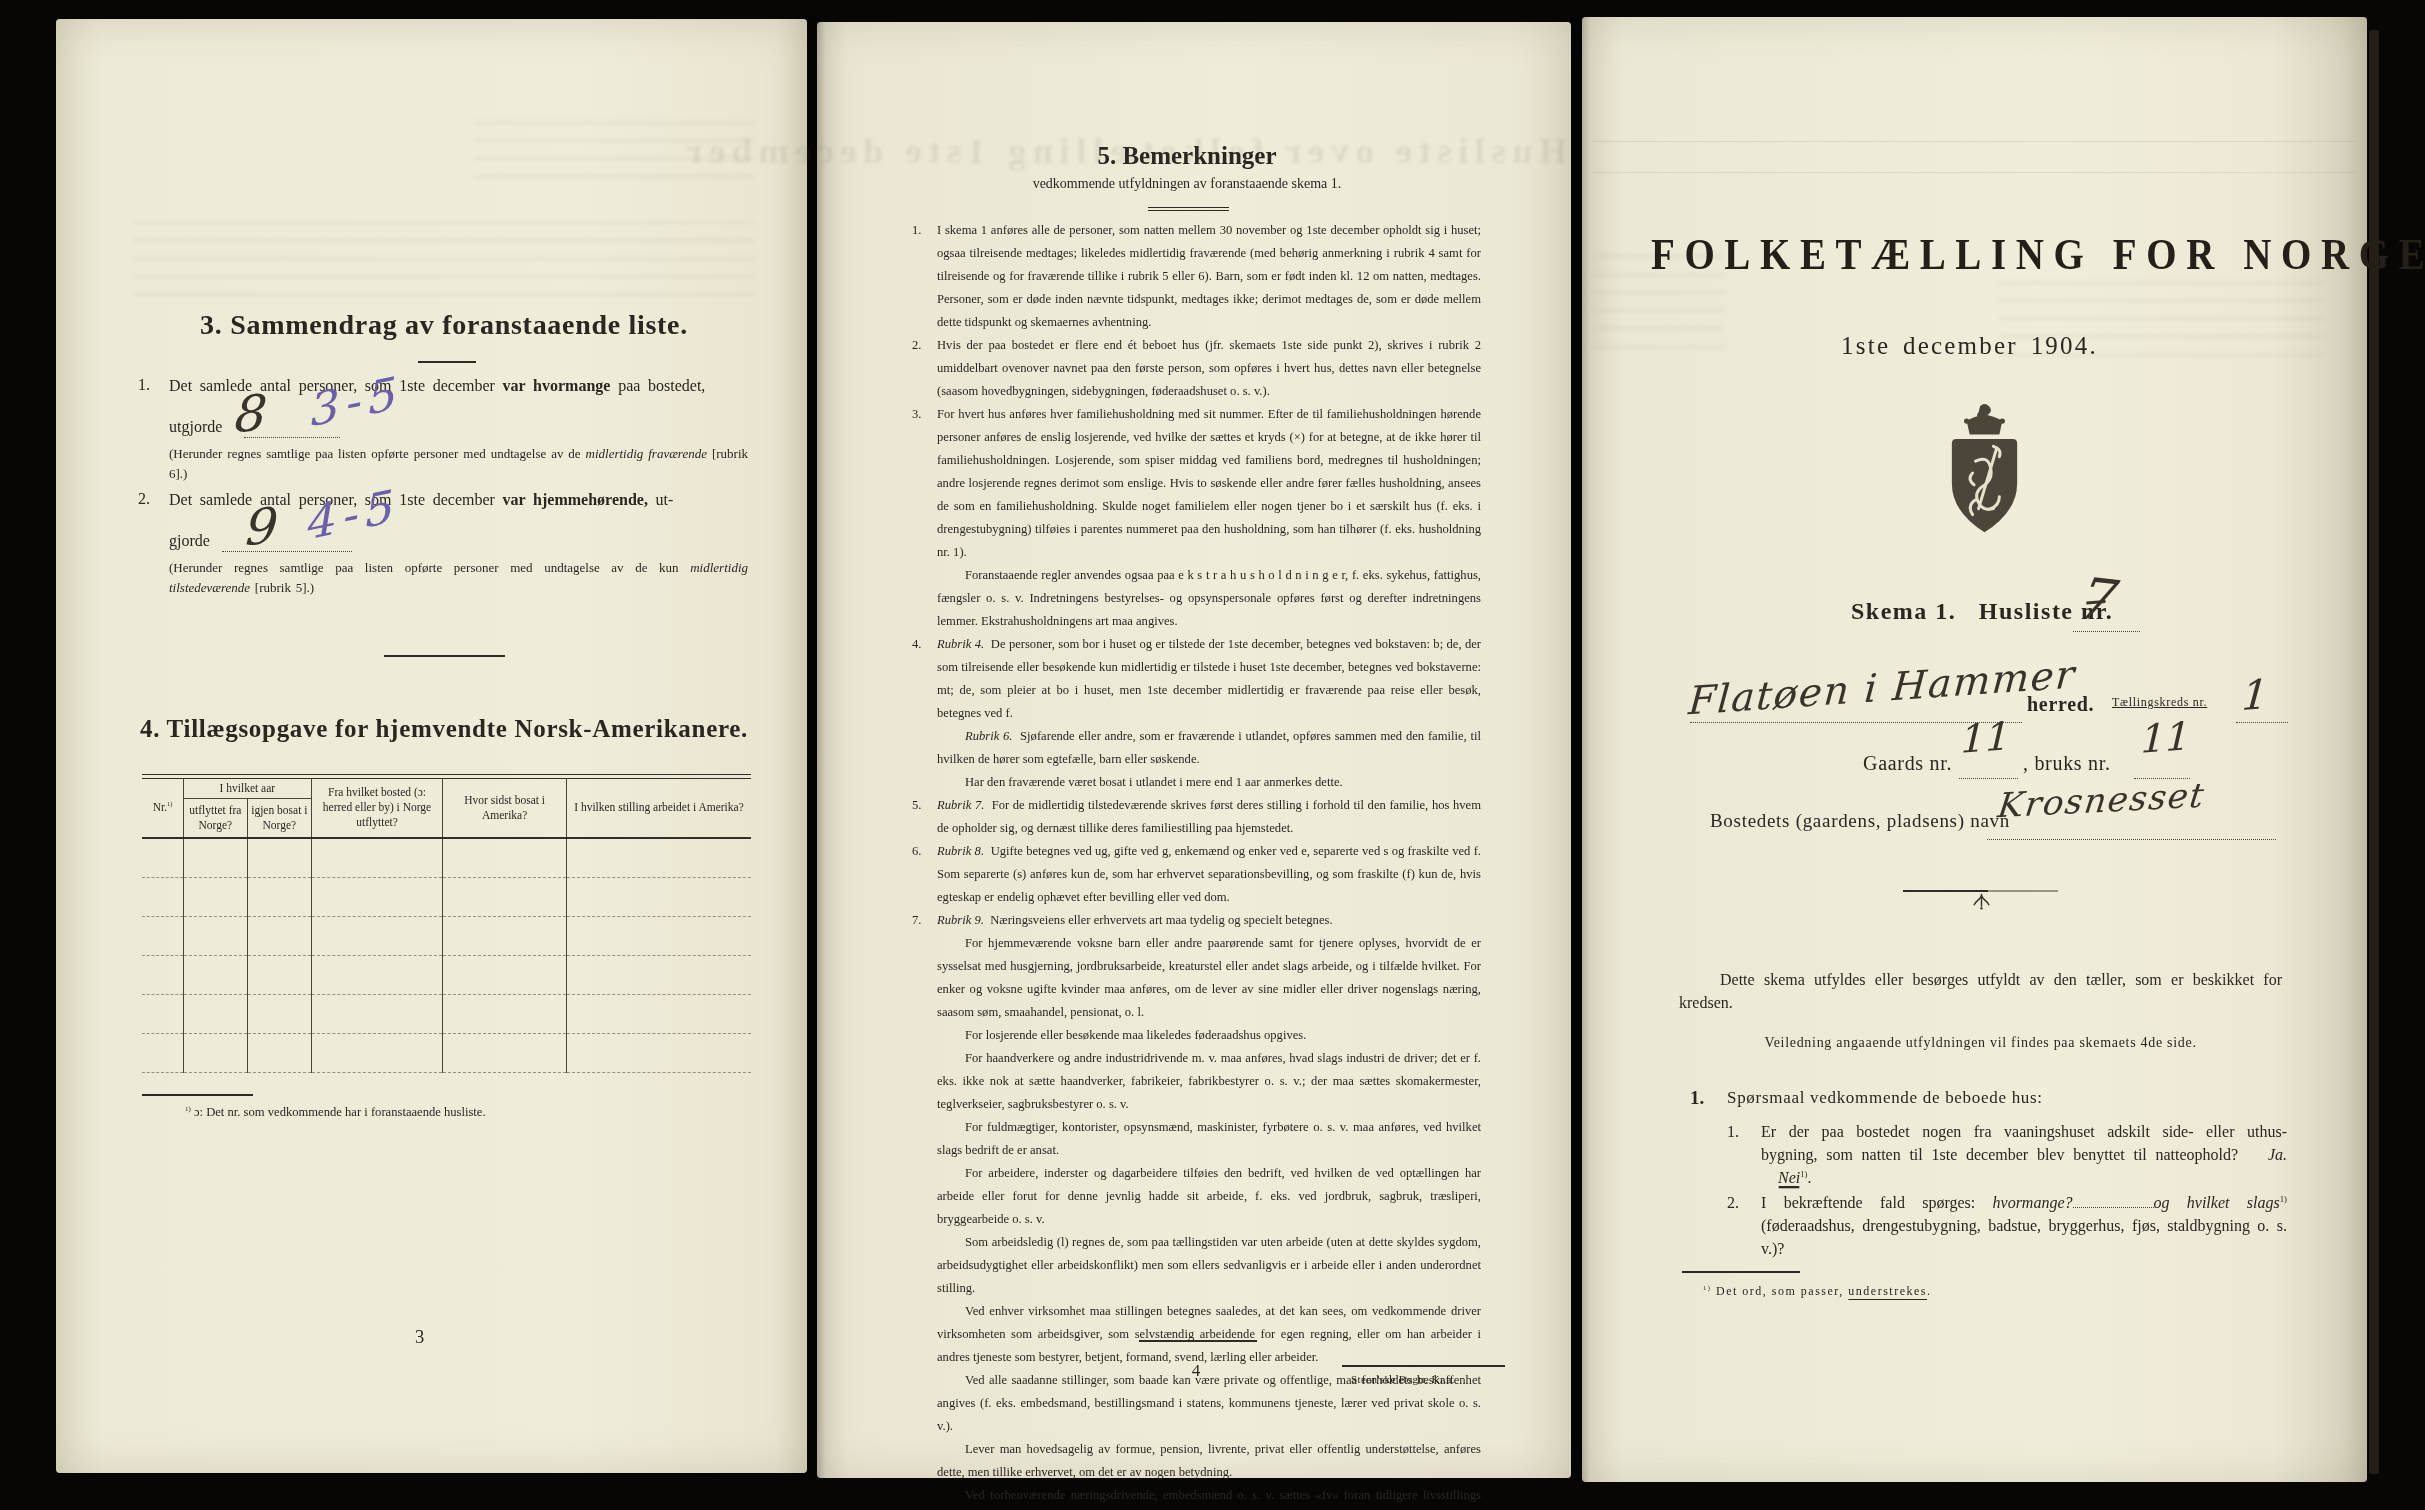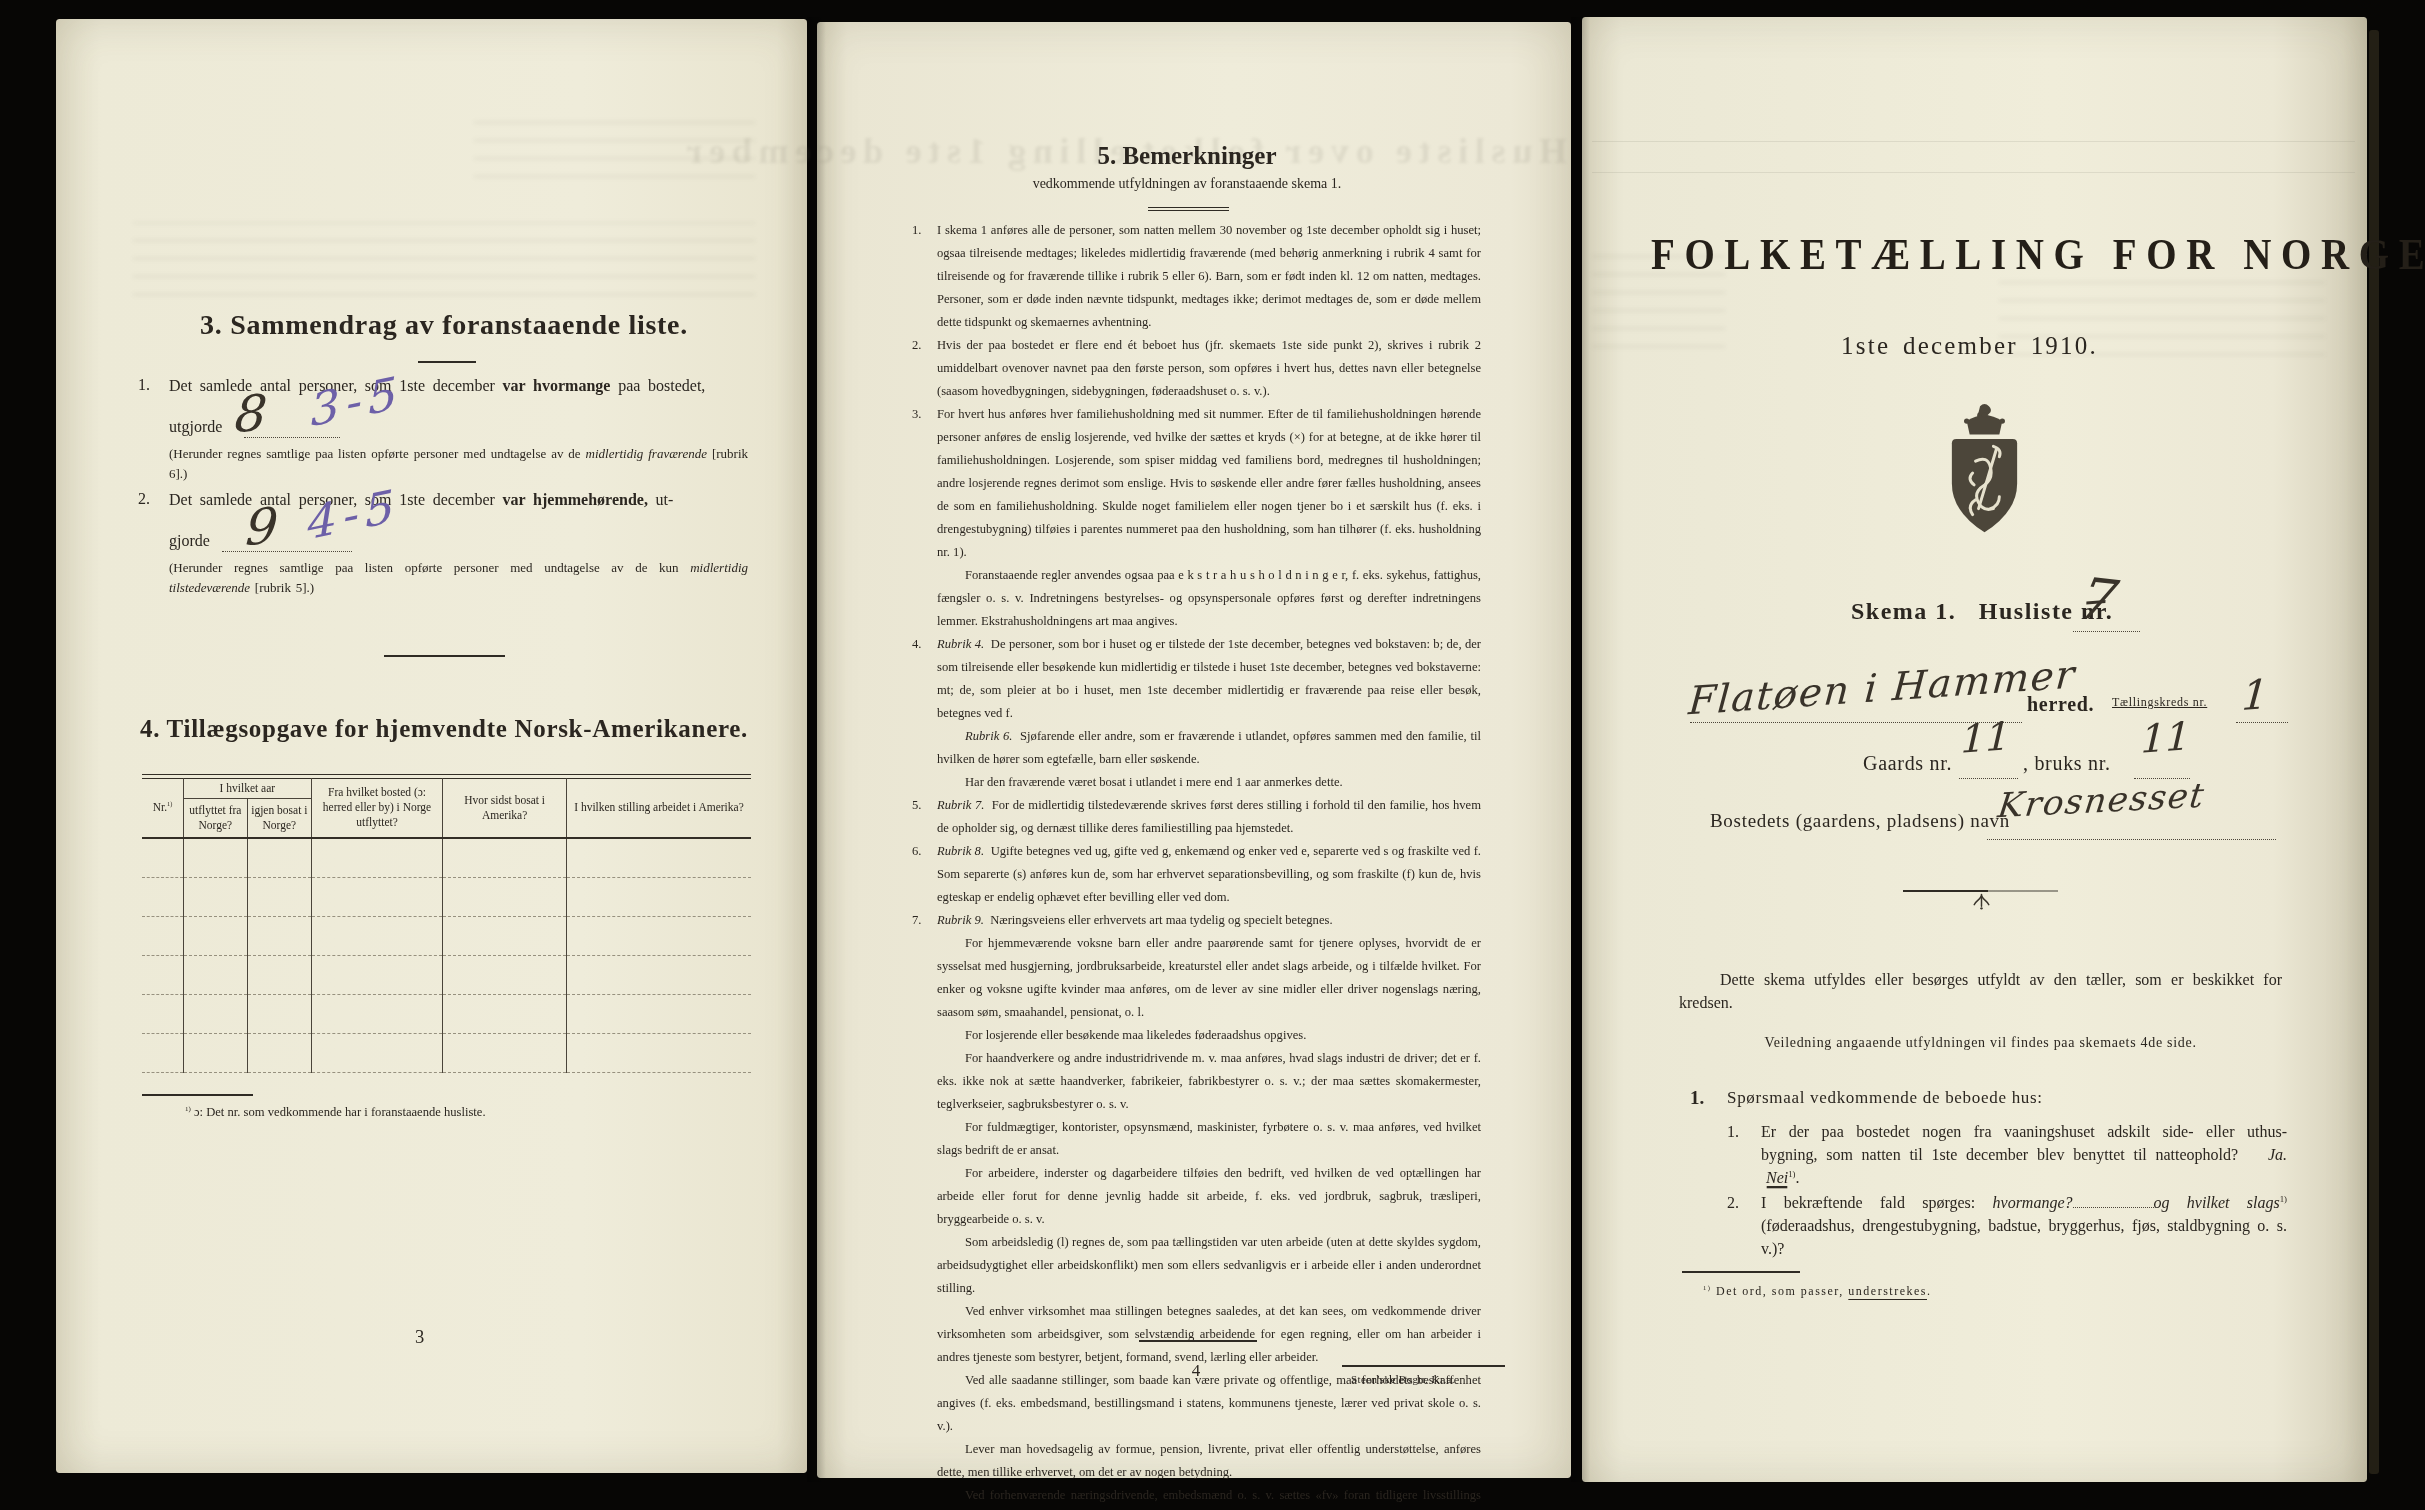--- a/index.html
+++ b/index.html
@@ -283,21 +283,21 @@
   <div class="t center" style="left:1037px;top:1361px;width:318px;font-size:17px;">4</div>
   <div class="mini-rule" style="left:1342px;top:1365px;width:163px;height:1.5px;"></div>
   <div class="t" style="left:1351px;top:1373px;font-size:11px;letter-spacing:0.4px;">Steen'ske Bogtr.  Kr.a.</div>
 
   <div class="faint-line" style="left:1592px;top:141px;width:763px;"></div>
   <div class="faint-line" style="left:1592px;top:172px;width:763px;"></div>
   <div class="smudge" style="left:1999px;top:267px;width:326px;height:89px;"></div>
   <div class="smudge" style="left:1592px;top:244px;width:133px;height:104px;"></div>
 
   <div class="t rp-title center" style="left:1651px;top:231px;width:629px;">FOLKETÆLLING FOR NORGE</div>
-  <div class="t rp-sub center" style="left:1688px;top:332px;width:563px;">1ste december 1910.</div>
+  <div class="t rp-sub center" style="left:1688px;top:332px;width:563px;">1ste december 1904.</div>
 
   <div class="t" style="left:1940px;top:400px;width:89px;height:152px;">
     <svg width="89" height="152" viewBox="0 0 60 100">
       <g fill="#4c463a">
 
         <path d="M27,3 q3,-3 6,0 q2,2 1,4 l-2,2 q3,1 2,3 l-8,0 q-2,-3 0,-5 z"></path>
 
         <path d="M18,13 q12,-8 24,0 l-2,9 l-20,0 z"></path>
         <circle cx="18" cy="13" r="1.8"></circle>
           <circle cx="30" cy="9" r="1.8"></circle>
@@ -357,21 +357,21 @@
   <div class="t rp-body just" style="left:1679px;top:968px;width:603px;text-indent:41px;">Dette skema utfyldes eller besørges utfyldt av den tæller, som er beskikket for kredsen.</div>
   <div class="t rp-small center" style="left:1679px;top:1035px;width:603px;">Veiledning angaaende utfyldningen vil findes paa skemaets 4de side.</div>
 
   <div class="t b" style="left:1690px;top:1087px;font-size:19px;">1.</div>
   <div class="t" style="left:1727px;top:1088px;font-size:17px;letter-spacing:0.7px;">Spørsmaal vedkommende de beboede hus:</div>
 
   <div class="t rp-body" style="left:1727px;top:1120px;">1.</div>
   <div class="t rp-body just" style="left:1761px;top:1120px;width:526px;">
     <span>Er der paa bostedet nogen fra vaaningshuset adskilt side- eller uthus-bygning, som natten til 1ste december blev benyttet til natteophold?</span>
     <span class="it" style="margin-left:21px;">Ja.</span>
-    <span class="it pen-underline" style="margin-left:5px;">Nei</span><sup>1)</sup><span>.</span>
+    <span class="it pen-underline" style="margin-left:17px;">Nei</span><sup>1)</sup><span>.</span>
   </div>
 
   <div class="t rp-body" style="left:1727px;top:1191px;">2.</div>
   <div class="t rp-body just" style="left:1761px;top:1191px;width:526px;">
     <span>I bekræftende fald spørges: </span><span class="it">hvormange?</span><span class="dotted" style="position:static;display:inline-block;width:81px;vertical-align:baseline;"></span><span class="it">og hvilket slags</span><sup>1)</sup>
     <span>(føderaadshus, drengestubygning, badstue, bryggerhus, fjøs, staldbygning o. s. v.)?</span>
   </div>
 
   <div class="mini-rule" style="left:1682px;top:1271px;width:118px;height:1.5px;"></div>
   <div class="t rp-foot" style="left:1703px;top:1284px;">

